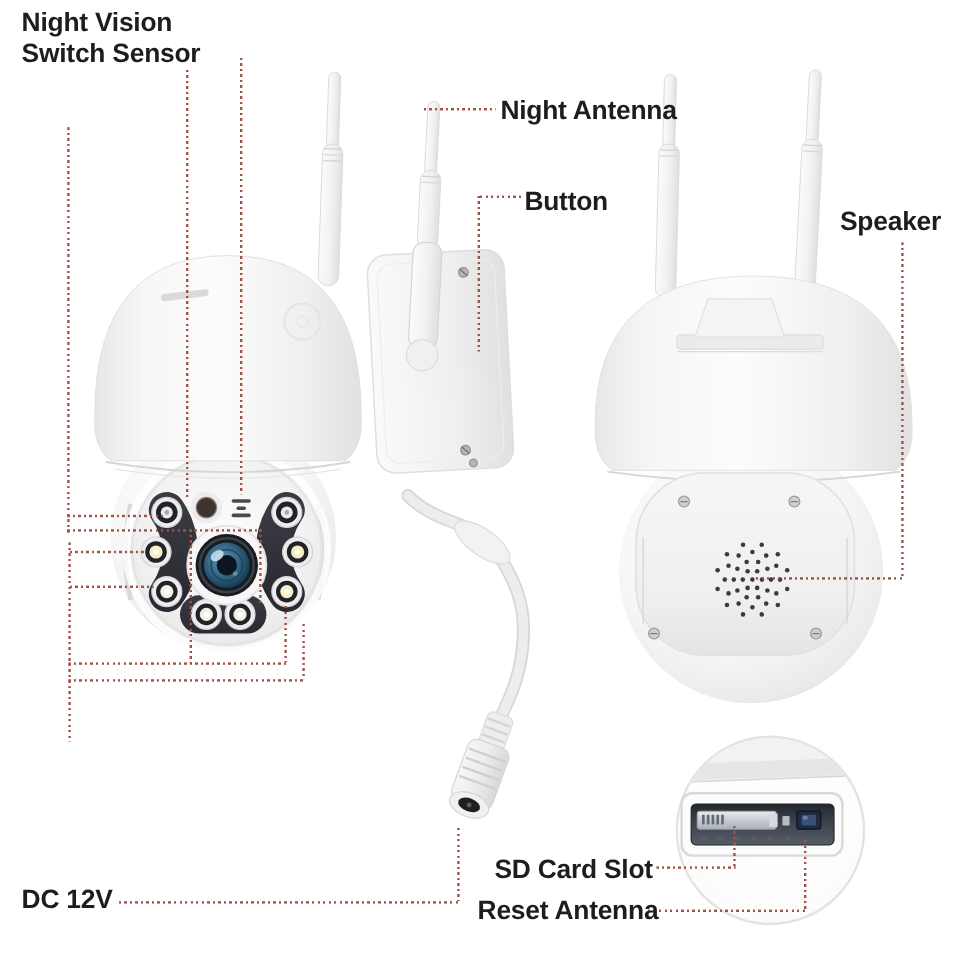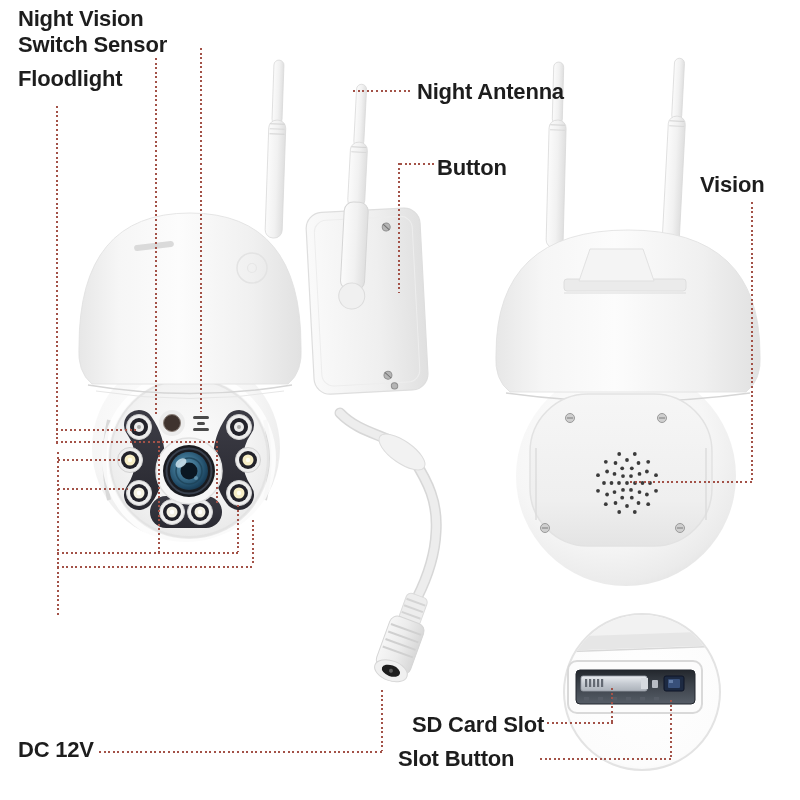--- a/index.html
+++ b/index.html
@@ -379,21 +379,20 @@
   <div class="ln h" style="left:630px;top:481px;width:123px"></div>
   <div class="ln h" style="left:99px;top:751px;width:284px"></div>
   <div class="ln v" style="left:381px;top:690px;height:61px"></div>
   <div class="ln h" style="left:547px;top:722px;width:66px"></div>
   <div class="ln v" style="left:611px;top:688px;height:34px"></div>
   <div class="ln h" style="left:540px;top:758px;width:132px"></div>
   <div class="ln v" style="left:670px;top:700px;height:58px"></div>
 
   <div class="lbl" style="left:18px;top:6px">Night Vision
 Switch Sensor</div>
-  <div class="lbl" style="left:18px;top:66px">Floodlight</div>
   <div class="lbl" style="left:417px;top:79px">Night Antenna</div>
   <div class="lbl" style="left:437px;top:155px">Button</div>
-  <div class="lbl" style="left:700px;top:172px">Vision</div>
+  <div class="lbl" style="left:700px;top:172px">Speaker</div>
   <div class="lbl" style="left:18px;top:737px">DC 12V</div>
   <div class="lbl" style="left:412px;top:712px">SD Card Slot</div>
-  <div class="lbl" style="left:398px;top:746px">Slot Button</div>
+  <div class="lbl" style="left:398px;top:746px">Reset Antenna</div>
 
 </div>
 
 </body></html>

